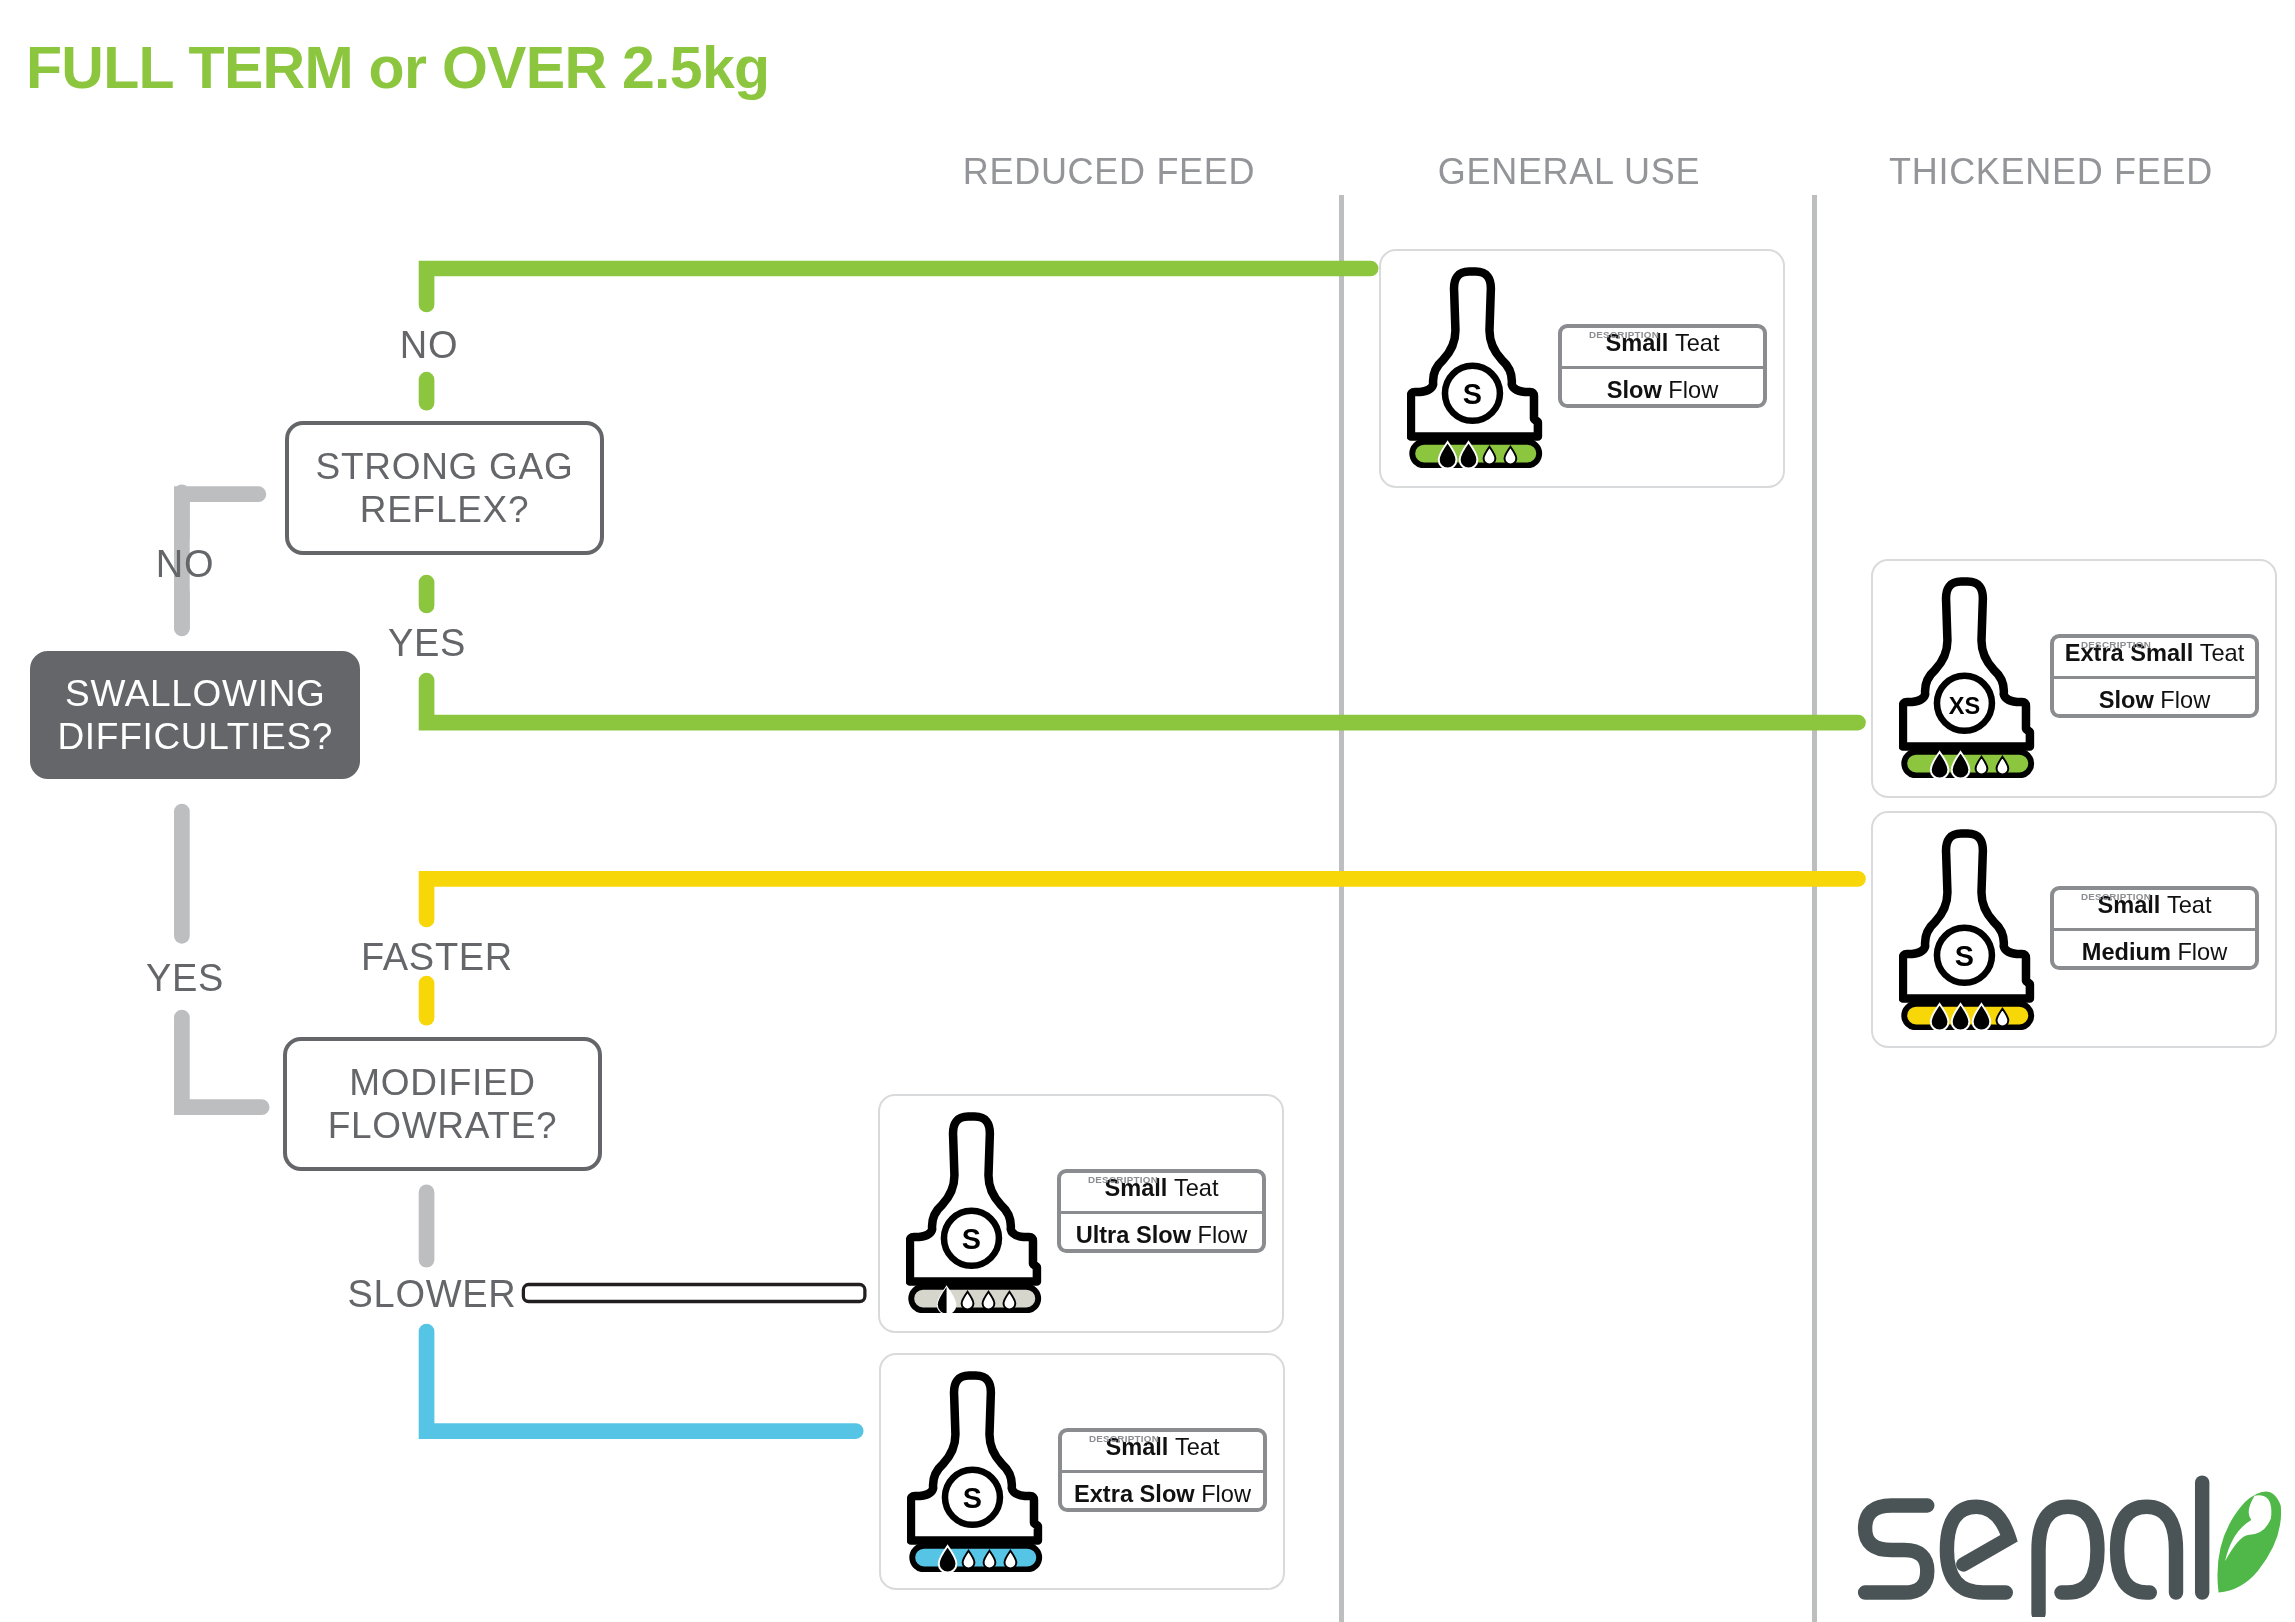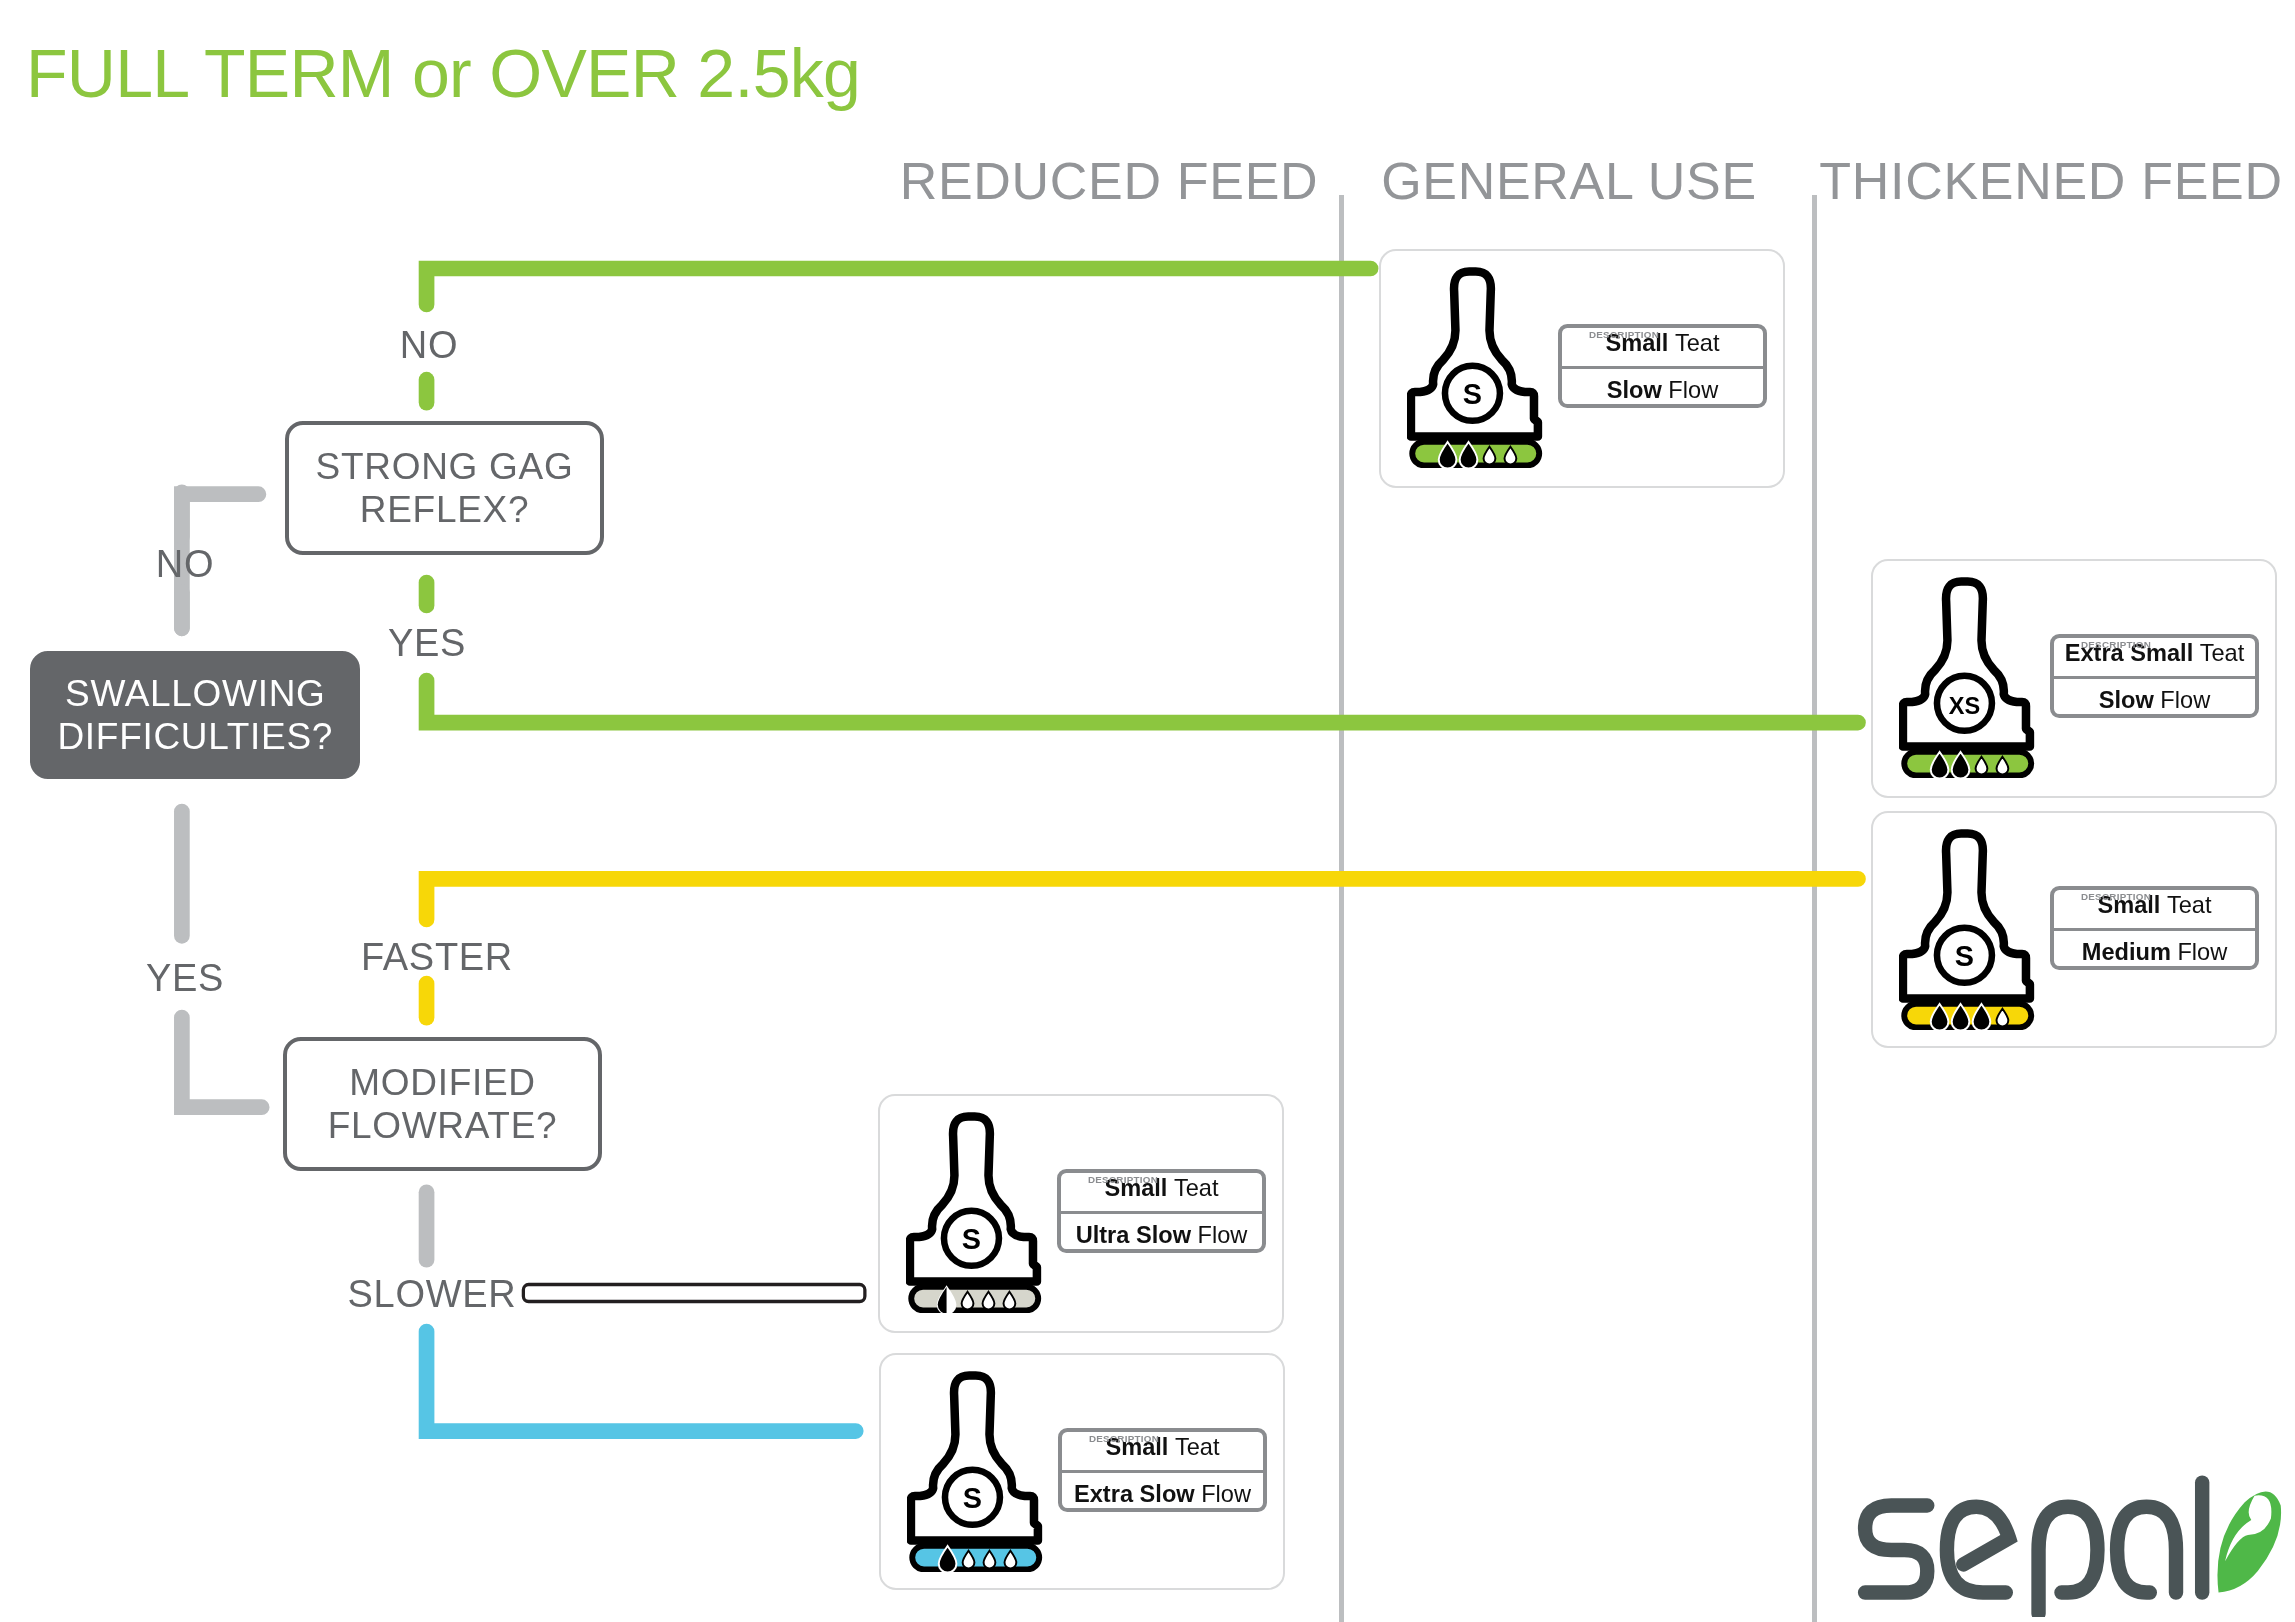--- a/index.html
+++ b/index.html
@@ -1,20 +1,20 @@
 <!DOCTYPE html>
 <html style="font-size:10.5px"><head>
 <meta charset="utf-8">
 <style>
   html, body { margin:0; padding:0; background:#ffffff; }
   body { width:2295px; height:1623px; position:relative; overflow:hidden;
          font-family:"Liberation Sans", "DejaVu Sans", sans-serif; }
   .abs { position:absolute; }
-  #title { left:26px; top:34px; font-size:68px; font-weight:normal; color:#8cc63f; letter-spacing:-0.7px; white-space:nowrap; }
-  .colhead { top:151px; font-size:52px; color:#939598; white-space:nowrap; transform:translateX(-50%); letter-spacing:0.7px; }
+  #title { left:26px; top:34px; font-size:59px; font-weight:bold; color:#8cc63f; letter-spacing:-0.7px; white-space:nowrap; }
+  .colhead { top:151px; font-size:36px; color:#939598; white-space:nowrap; transform:translateX(-50%); letter-spacing:0.7px; }
   .divider { top:195px; width:4.6px; height:1428px; background:#bcbec0; }
   #connectors { left:0; top:0; }
   .label { font-size:38px; color:#646669; white-space:nowrap; transform:translate(-50%,-50%); letter-spacing:0.7px; }
   .qbox { border:4.6px solid #646669; border-radius:18px; background:#fff; display:flex; align-items:center; justify-content:center;
           text-align:center; color:#646669; font-size:37px; line-height:43px; letter-spacing:0.7px; box-sizing:border-box; }
   .qbox.dark { background:#646669; border-color:#646669; color:#ffffff; font-size:37px; }
   .card { width:406px; border:2.6px solid #d9dadb; border-radius:17px; background:#fff; box-sizing:border-box; }
   .teat { position:absolute; left:26px; top:14.4px; width:144px; height:203px; }
   .desc { position:absolute; left:177px; width:209px; border:4.6px solid #8a8c8f; border-radius:9.2px; box-sizing:border-box; background:#fff; }
   .desc-label { position:absolute; left:3.9px; top:1.3px; font-size:9.8px; font-weight:bold; color:#8a8c8f; letter-spacing:0.3px;padding-left:23px; }

